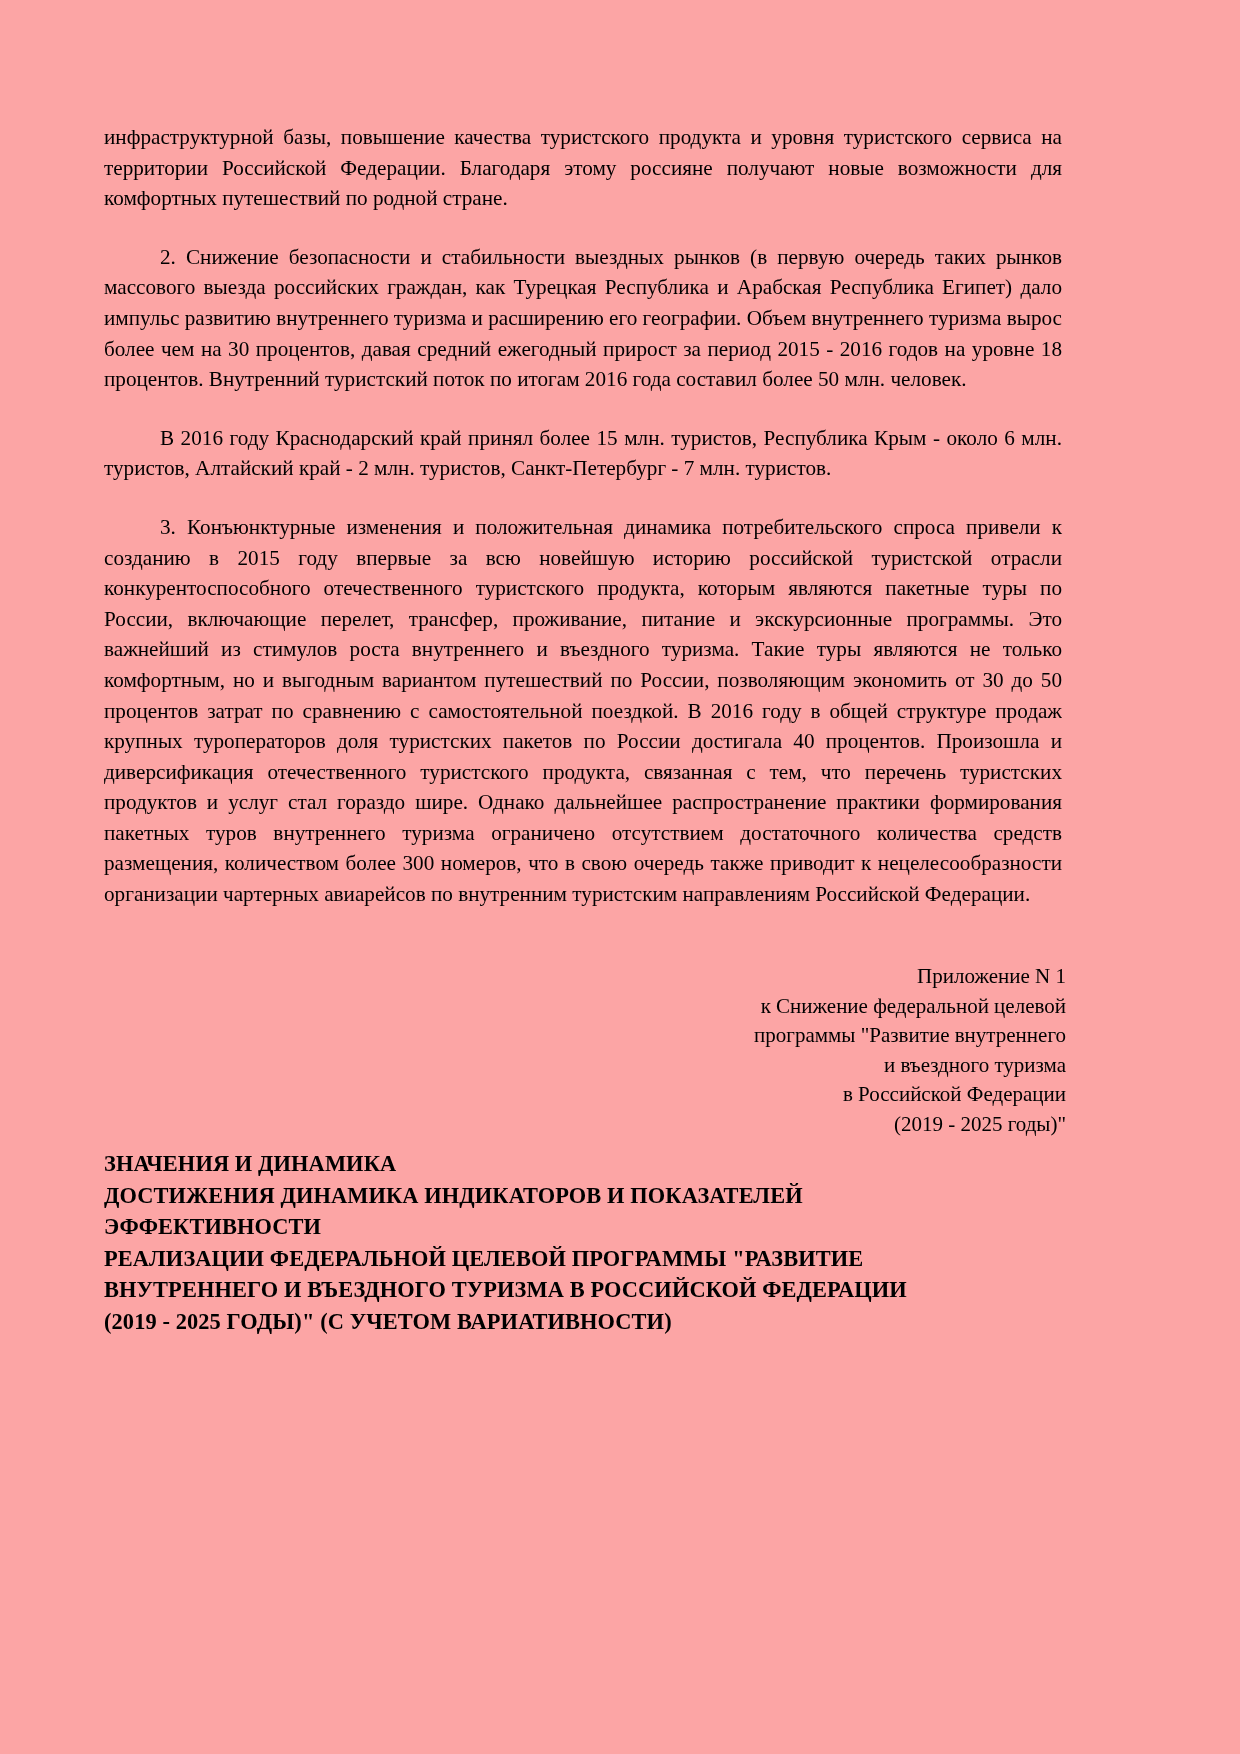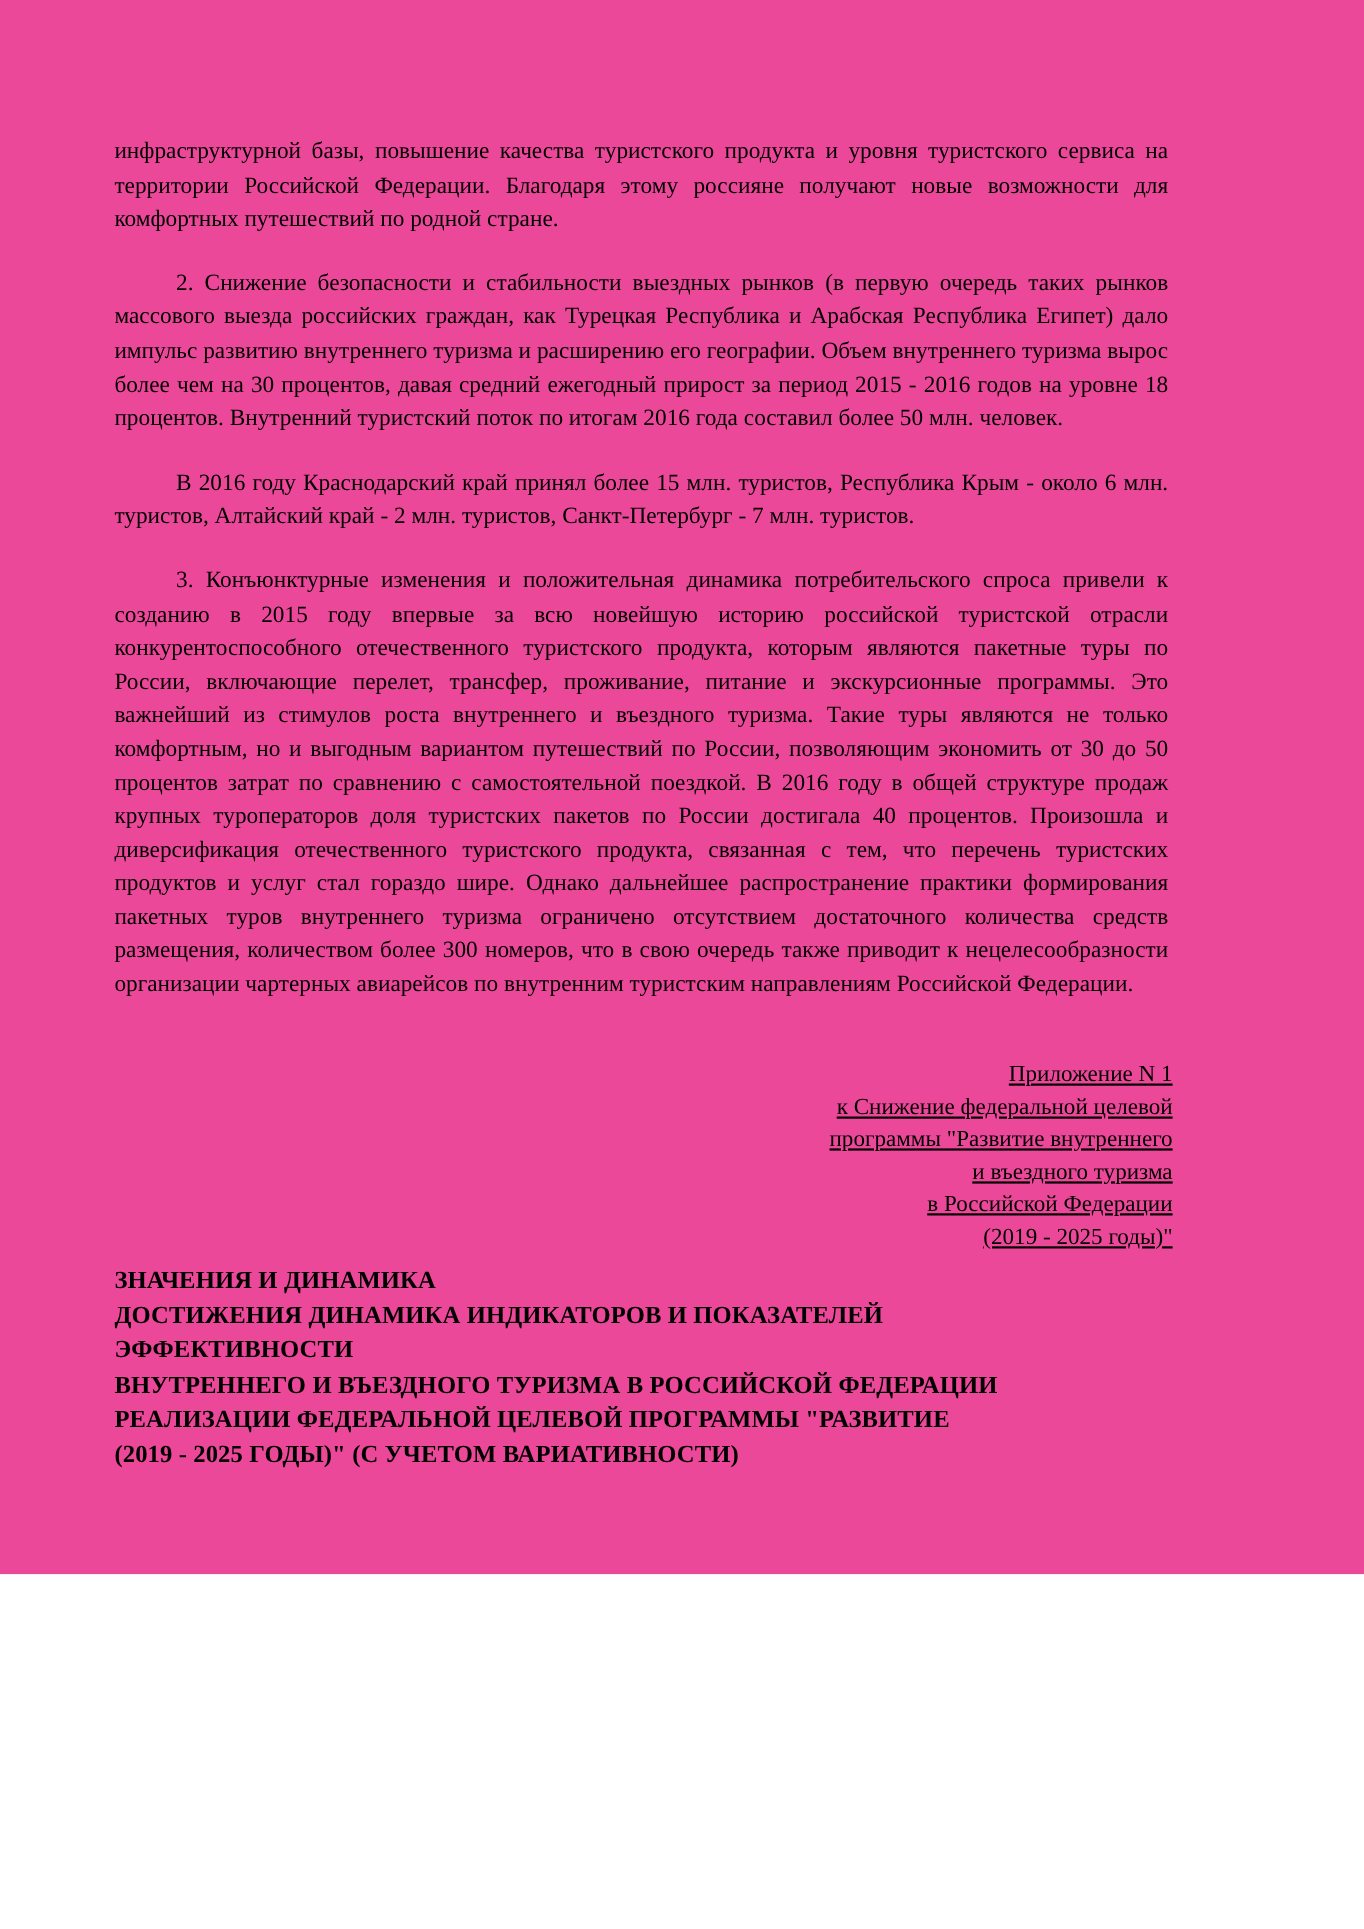--- a/index.html
+++ b/index.html
@@ -12,22 +12,22 @@
     height: 1754px;
     position: relative;
     font-family: "Liberation Serif", "DejaVu Serif", serif;
     color: #000000;
     -webkit-font-smoothing: antialiased;
   }
   .page {
     position: absolute;
     left: 0; top: 0;
     width: 1240px;
-    height: 1431px;
-    background: #ec4899;
+    height: 1754px;
+    background: #fca5a5;
     overflow: hidden;
   }
   .content {
     position: absolute;
     left: 104px;
     top: 122px;
     width: 958px;
   }
   p.body-par {
     margin: 0 0 0 0;
@@ -47,21 +47,20 @@
     position: absolute;
     left: 104px;
     top: 962px;
     width: 962px;
     text-align: right;
     font-size: 21px;
     line-height: 29.5px;
   }
   .appendix-block div {
     white-space: nowrap;
-    text-decoration: underline;
   }
   .title-block {
     position: absolute;
     left: 104px;
     top: 1148px;
     width: 958px;
     font-weight: bold;
     font-size: 22.4px;
     line-height: 31.5px;
     letter-spacing: 0.1px;
@@ -99,18 +98,18 @@
     <div>программы "Развитие внутреннего</div>
     <div>и въездного туризма</div>
     <div>в Российской Федерации</div>
     <div>(2019 - 2025 годы)"</div>
   </div>
 
   <div class="title-block">
     <div>ЗНАЧЕНИЯ И ДИНАМИКА</div>
     <div>ДОСТИЖЕНИЯ ДИНАМИКА ИНДИКАТОРОВ И ПОКАЗАТЕЛЕЙ</div>
     <div>ЭФФЕКТИВНОСТИ</div>
+    <div>РЕАЛИЗАЦИИ ФЕДЕРАЛЬНОЙ ЦЕЛЕВОЙ ПРОГРАММЫ "РАЗВИТИЕ</div>
     <div>ВНУТРЕННЕГО И ВЪЕЗДНОГО ТУРИЗМА В РОССИЙСКОЙ ФЕДЕРАЦИИ</div>
-    <div>РЕАЛИЗАЦИИ ФЕДЕРАЛЬНОЙ ЦЕЛЕВОЙ ПРОГРАММЫ "РАЗВИТИЕ</div>
     <div>(2019 - 2025 ГОДЫ)" (С УЧЕТОМ ВАРИАТИВНОСТИ)</div>
   </div>
 
 </div>
 
 </body></html>

